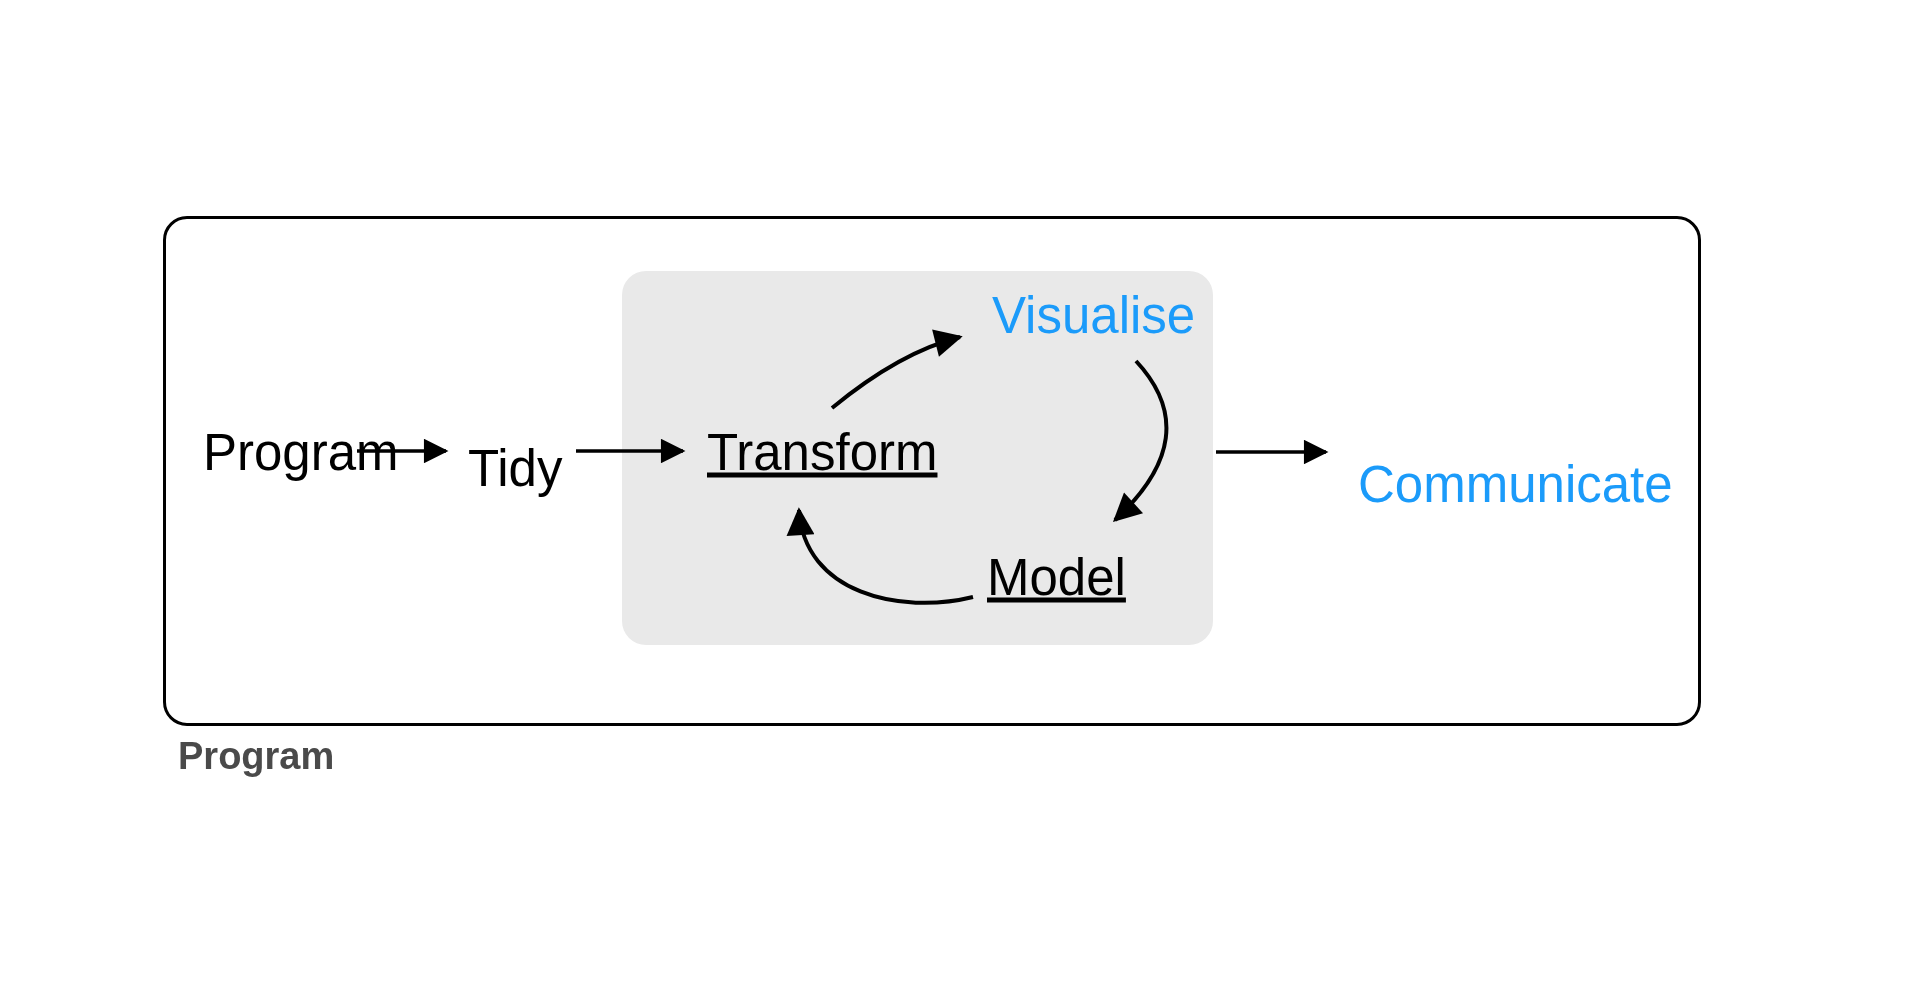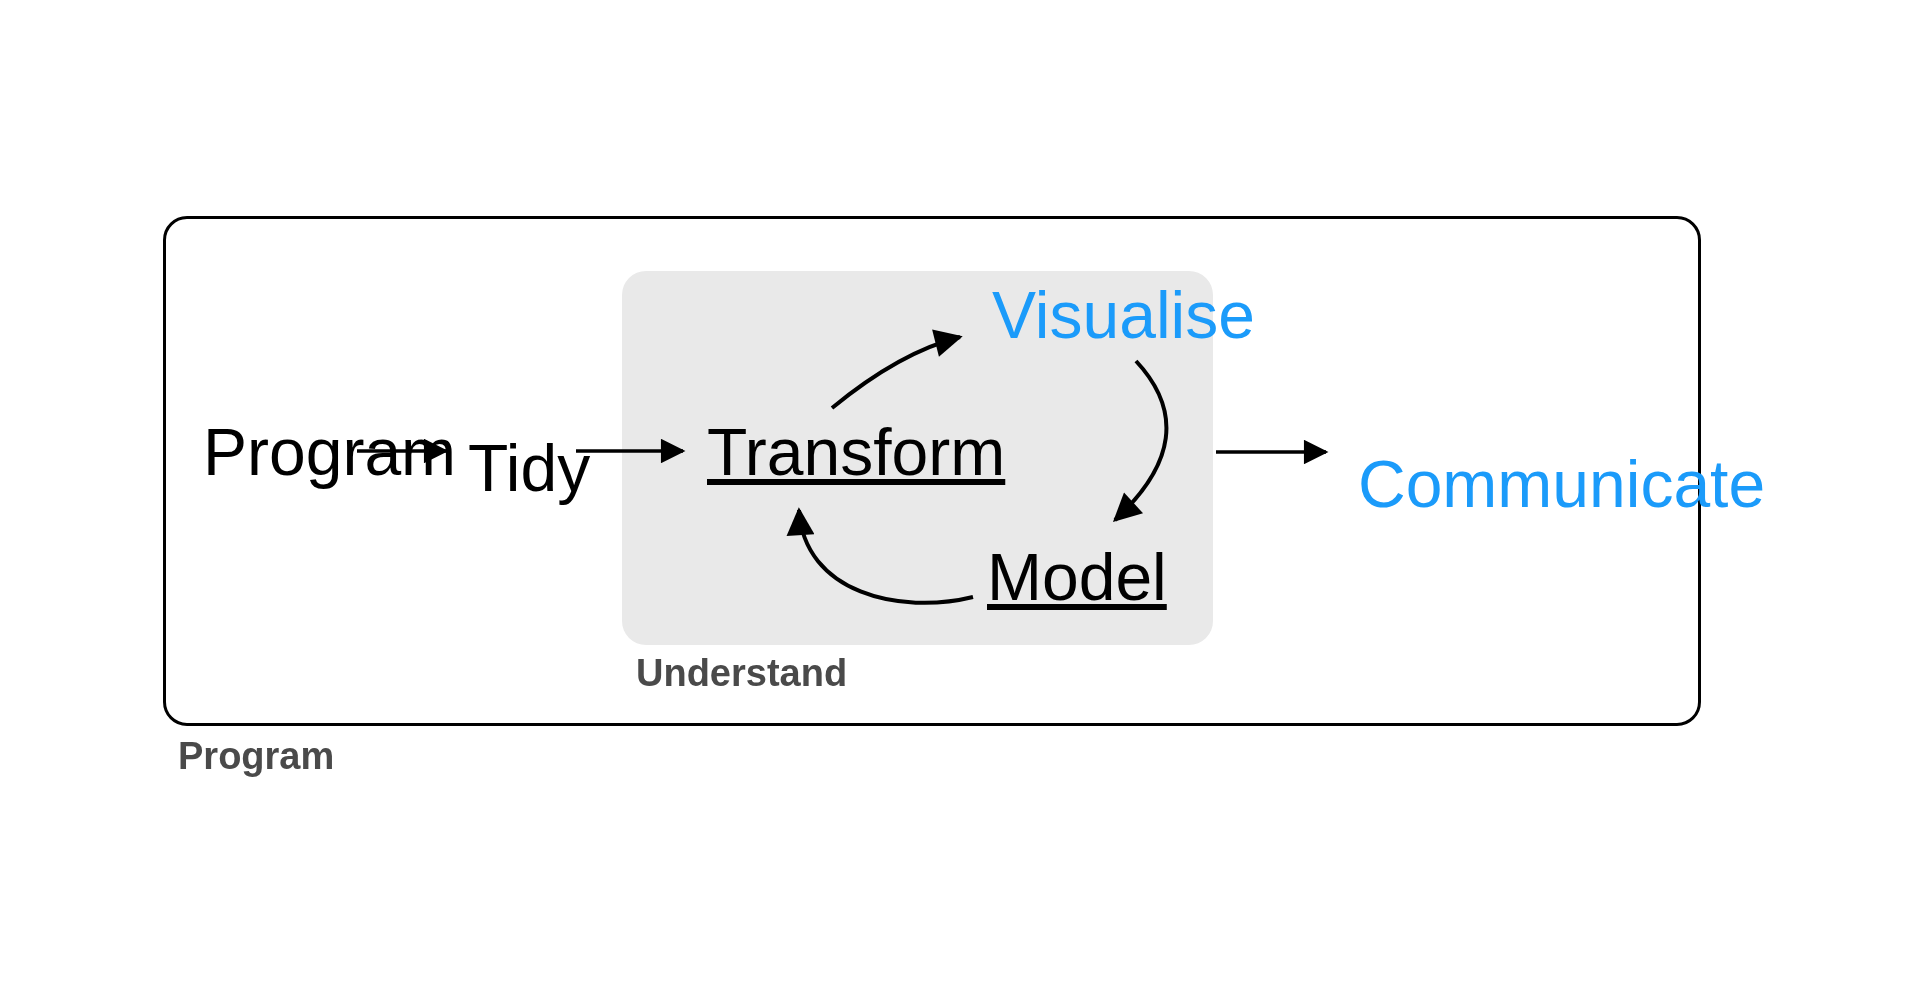--- a/index.html
+++ b/index.html
@@ -27,21 +27,21 @@
   }
   .understand-box{
     position:absolute;
     left:622px;top:271px;width:591px;height:374px;
     background:var(--understand-bg);
     border-radius:24px;
   }
   .node{
     position:absolute;
     transform:translateY(-50%);
-    font-size:66px;
+    font-size:51px;
     line-height:1;
     color:#000;
     white-space:nowrap;
     letter-spacing:0px;
     text-align:right;
   }
   .node--blue{color:var(--accent-blue);}
   .zone-label{
     position:absolute;
     transform:translateY(-50%);
@@ -90,17 +90,16 @@
   <div class="node" style="left:468px;top:468px;">Tidy</div>
 
   <div class="node" style="left:707px;top:452px;text-decoration:underline;">Transform</div>
 
   <div class="node node--blue" style="left:992px;top:315px;">Visualise</div>
 
   <div class="node" style="left:987px;top:577px;text-decoration:underline;">Model</div>
 
   <div class="node node--blue" style="left:1358px;top:452px;margin-top:32px;">Communicate</div>
 
-  <div class="zone-label" style="left:636px;top:673px;">Understand</div>
 
   <div class="zone-label" style="left:178px;top:756px;text-align:center;">Program</div>
 
 </div>
 
 </body></html>

